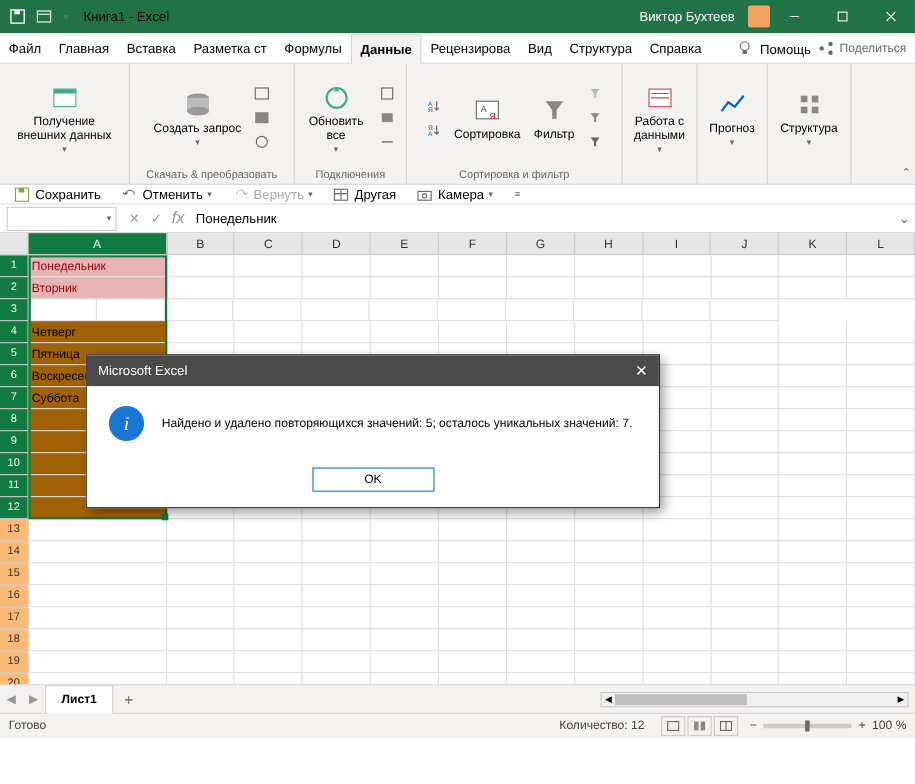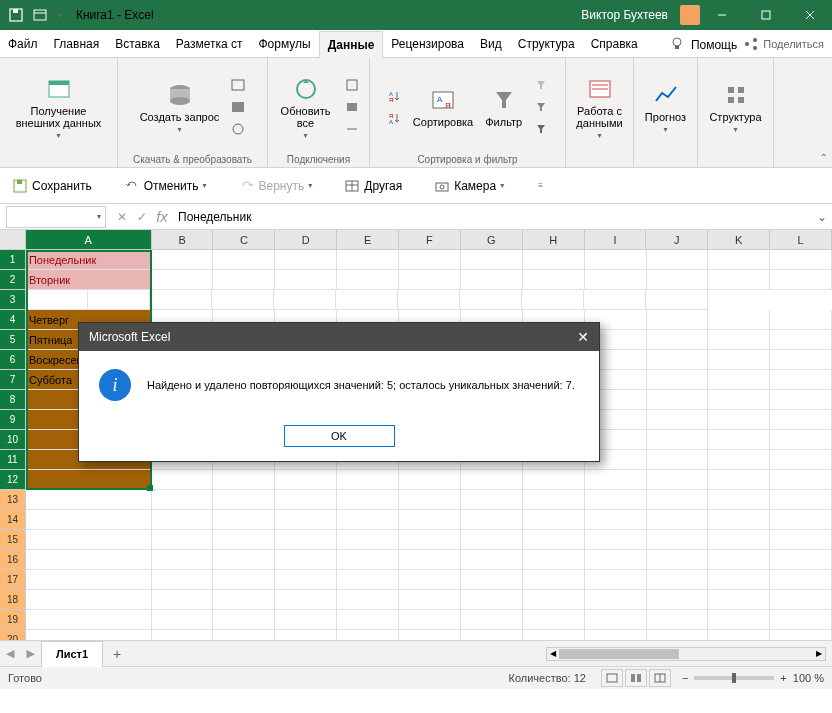--- a/index.html
+++ b/index.html
@@ -25,21 +25,21 @@
 .rgroup { border-right: 1px solid #d4d4d4; padding: 4px 6px 2px; display: flex; flex-direction: column; align-items: center; justify-content: space-between; }
 .rgroup .content { flex: 1; display: flex; align-items: center; gap: 4px; }
 .rgroup .label { font-size: 10px; color: #666; text-align: center; padding-top: 2px; }
 .bigbtn { display: flex; flex-direction: column; align-items: center; gap: 2px; padding: 2px 4px; font-size: 11px; cursor: pointer; text-align: center; }
 .bigbtn svg { width: 28px; height: 28px; }
 .smbtn { width: 22px; height: 20px; display: flex; align-items: center; justify-content: center; cursor: pointer; }
 .smbtn svg { width: 14px; height: 14px; }
 .dd { font-size: 8px; color: #666; }
 .collapse { position: absolute; right: 4px; bottom: 4px; font-size: 10px; color: #666; cursor: pointer; }
 
-.qat { height: 36px; background: #fff; border-bottom: 1px solid #d4d4d4; display: flex; align-items: center; gap: 24px; padding: 0 8px; font-size: 12px; }
+.qat { height: 18px; background: #fff; border-bottom: 1px solid #d4d4d4; display: flex; align-items: center; gap: 10px; padding: 0 8px; font-size: 12px; }
 .qbtn { display: flex; align-items: center; gap: 4px; padding: 2px 4px; cursor: pointer; }
 .qbtn svg { width: 16px; height: 16px; }
 .qbtn.dis { color: #aaa; }
 
 .fbar { height: 26px; background: #fff; border-bottom: 1px solid #d4d4d4; display: flex; align-items: center; font-size: 12px; }
 .namebox { width: 100px; height: 22px; border: 1px solid #ccc; margin: 0 6px; padding: 0 4px; display: flex; align-items: center; justify-content: space-between; }
 .fbtn { width: 20px; height: 22px; display: flex; align-items: center; justify-content: center; color: #999; cursor: pointer; }
 .fx { font-style: italic; font-size: 15px; }
 .finput { flex: 1; padding: 0 6px; }
 .fexpand { width: 20px; text-align: center; color: #666; }

